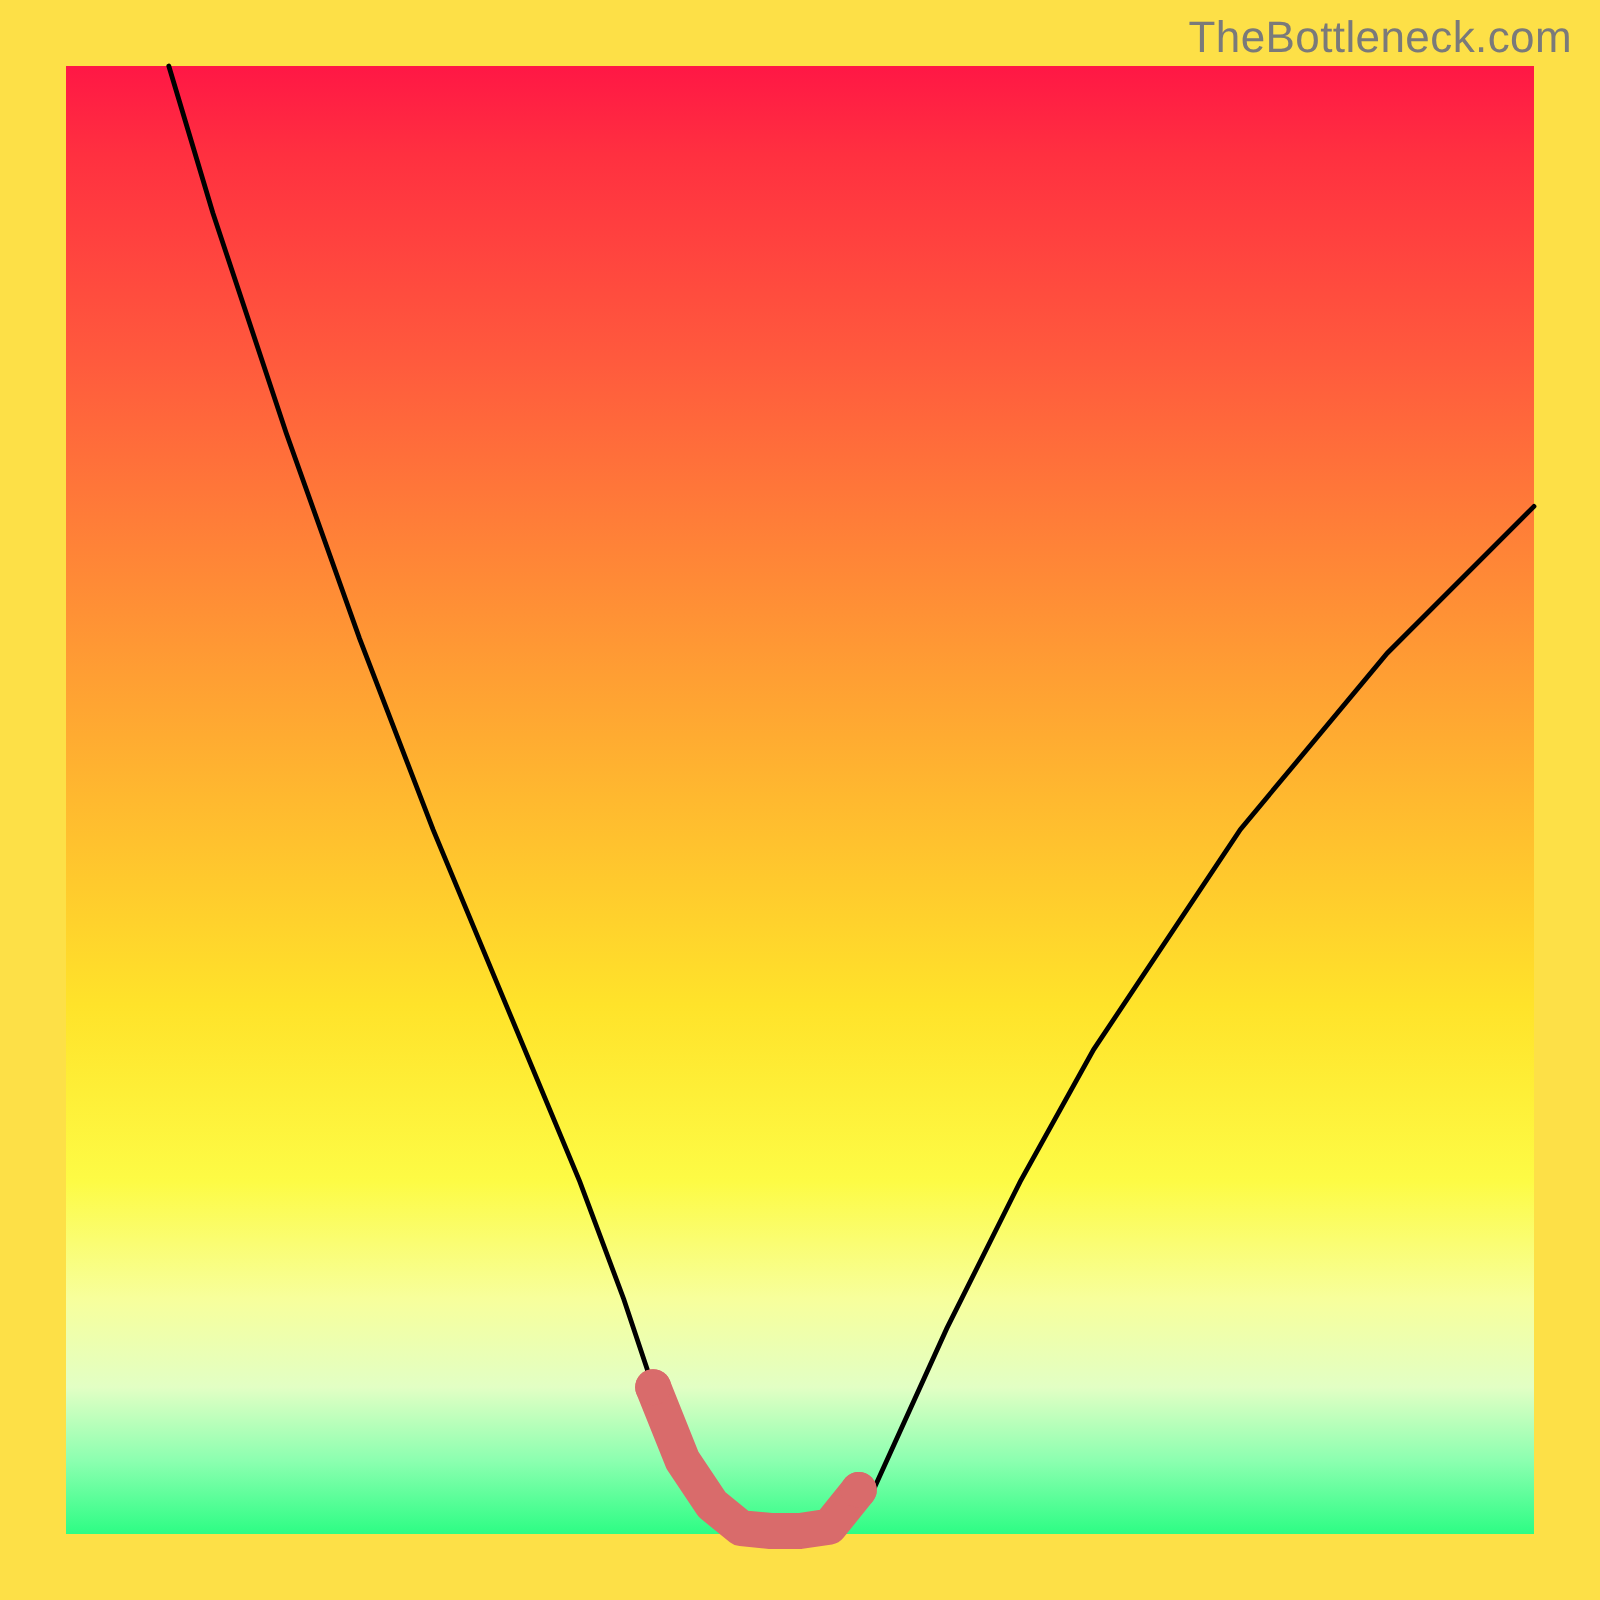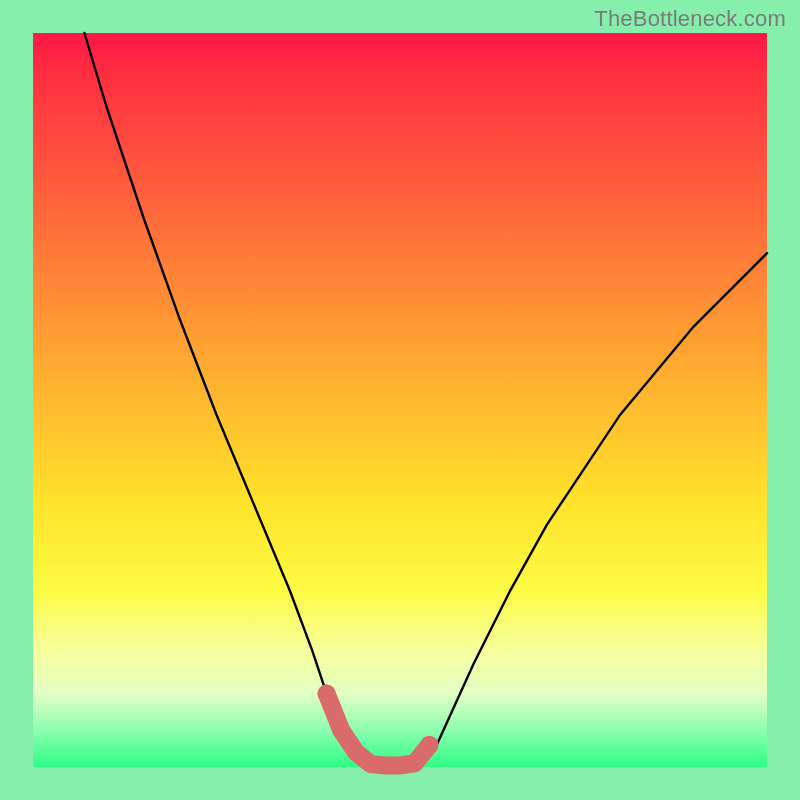--- a/index.html
+++ b/index.html
@@ -10,21 +10,21 @@
     background: #000;
     overflow: hidden;
     font-family: Arial, Helvetica, sans-serif;
   }
   .frame {
     position: absolute;
     left: 0;
     top: 0;
     width: 800px;
     height: 800px;
-    background: #86efac;
+    background: #fde047;
   }
   .plot {
     position: absolute;
     left: 33px;
     top: 33px;
     width: 734px;
     height: 734px;
     
     background: linear-gradient(
       to bottom,

